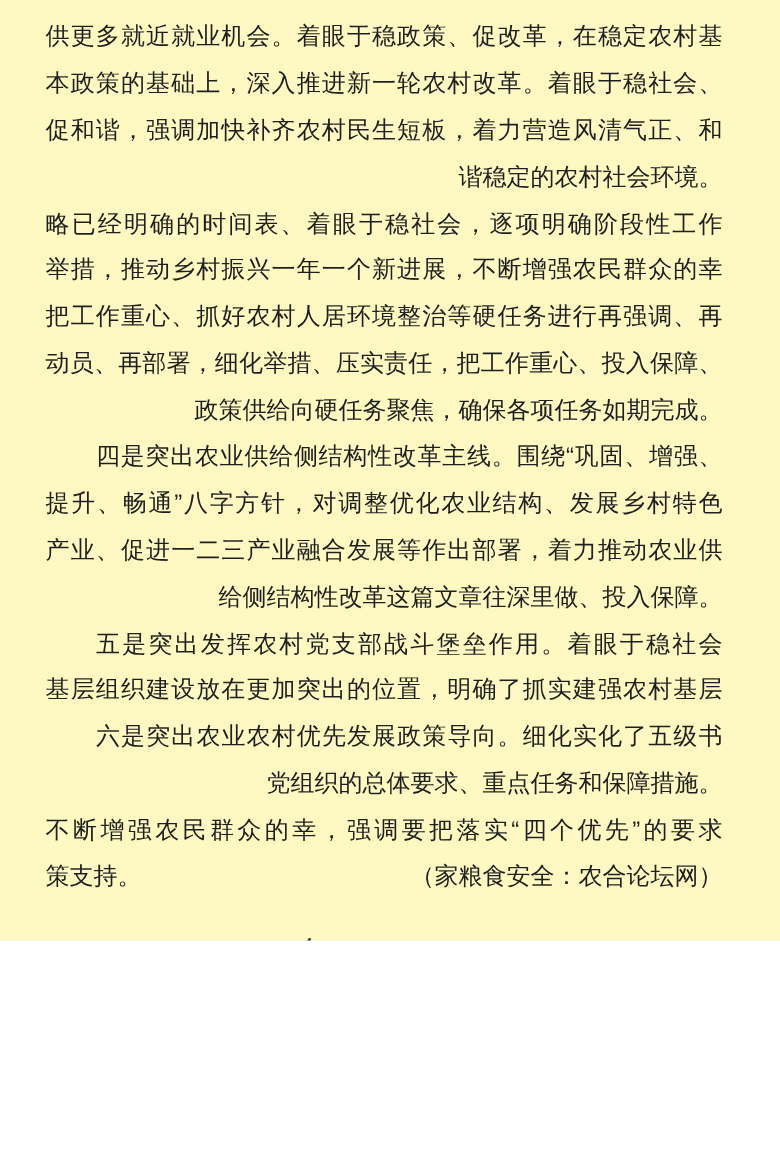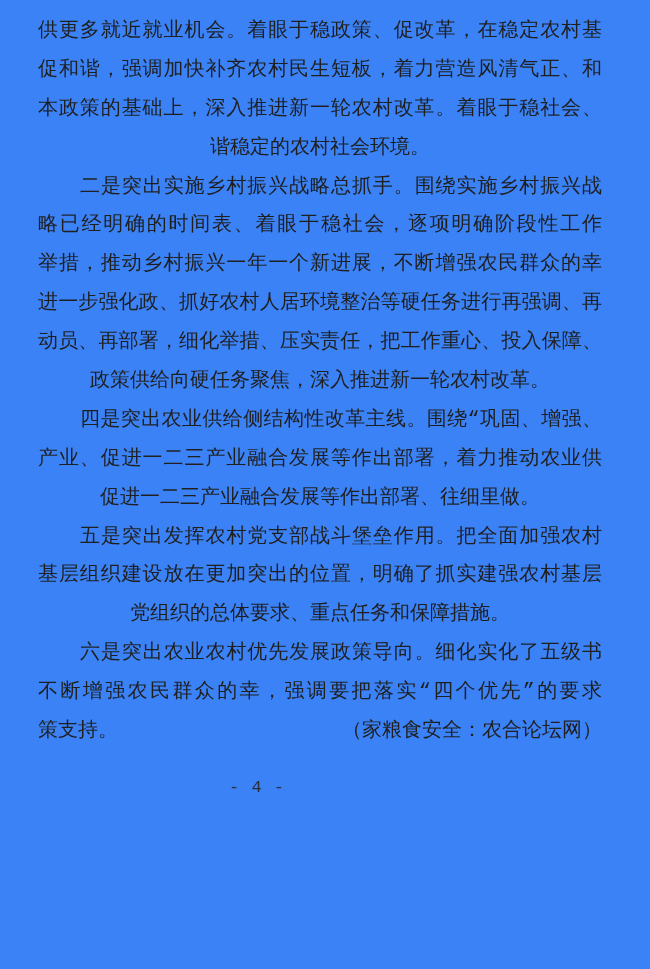--- a/index.html
+++ b/index.html
@@ -3,39 +3,39 @@
 <meta charset="utf-8">
 <style>
   html, body {
     margin: 0;
     padding: 0;
     background: #ffffff;
   }
   .page {
     position: relative;
     width: 650px;
-    height: 969px;
-    background: #3b82f6;
+    height: 784px;
+    background: #fef9c3;
     overflow: hidden;
-    font-family: Liberation Mono, monospace;
+    font-family: Liberation Sans, sans-serif;
     color: #1f1f1f;
   }
   .text-block {
     position: absolute;
     left: 38px;
     top: 12px;
     width: 564px;
   }
   .line {
     font-size: 20px;
     line-height: 38.9px;
     height: 38.9px;
     white-space: normal;
     letter-spacing: 0;
-    text-align: center;
+    text-align: right;
   }
   .line.fill {
     text-align: justify;
     text-align-last: justify;
   }
   .line.indent {
     text-indent: 42px;
   }
   .closing-line {
     height: 38.9px;
@@ -55,36 +55,36 @@
     letter-spacing: 1px;
   }
 </style>
 </head>
 <body>
 
 <div class="page">
   <div class="text-block">
     <div id="paragraphs">
         <div class="line fill">供更多就近就业机会。着眼于稳政策、促改革，在稳定农村基</div>
+        <div class="line fill">本政策的基础上，深入推进新一轮农村改革。着眼于稳社会、</div>
         <div class="line fill">促和谐，强调加快补齐农村民生短板，着力营造风清气正、和</div>
-        <div class="line fill">本政策的基础上，深入推进新一轮农村改革。着眼于稳社会、</div>
         <div class="line">谐稳定的农村社会环境。</div>
-        <div class="line indent fill">二是突出实施乡村振兴战略总抓手。围绕实施乡村振兴战</div>
         <div class="line fill">略已经明确的时间表、着眼于稳社会，逐项明确阶段性工作</div>
         <div class="line fill">举措，推动乡村振兴一年一个新进展，不断增强农民群众的幸</div>
-        <div class="line fill">进一步强化政、抓好农村人居环境整治等硬任务进行再强调、再</div>
+        <div class="line fill">把工作重心、抓好农村人居环境整治等硬任务进行再强调、再</div>
         <div class="line fill">动员、再部署，细化举措、压实责任，把工作重心、投入保障、</div>
-        <div class="line">政策供给向硬任务聚焦，深入推进新一轮农村改革。</div>
+        <div class="line">政策供给向硬任务聚焦，确保各项任务如期完成。</div>
         <div class="line indent fill">四是突出农业供给侧结构性改革主线。围绕“巩固、增强、</div>
+        <div class="line fill">提升、畅通”八字方针，对调整优化农业结构、发展乡村特色</div>
         <div class="line fill">产业、促进一二三产业融合发展等作出部署，着力推动农业供</div>
-        <div class="line">促进一二三产业融合发展等作出部署、往细里做。</div>
-        <div class="line indent fill">五是突出发挥农村党支部战斗堡垒作用。把全面加强农村</div>
+        <div class="line">给侧结构性改革这篇文章往深里做、投入保障。</div>
+        <div class="line indent fill">五是突出发挥农村党支部战斗堡垒作用。着眼于稳社会</div>
         <div class="line fill">基层组织建设放在更加突出的位置，明确了抓实建强农村基层</div>
+        <div class="line indent fill">六是突出农业农村优先发展政策导向。细化实化了五级书</div>
         <div class="line">党组织的总体要求、重点任务和保障措施。</div>
-        <div class="line indent fill">六是突出农业农村优先发展政策导向。细化实化了五级书</div>
         <div class="line fill">不断增强农民群众的幸，强调要把落实“四个优先”的要求</div>
       </div>
     <div class="closing-line">
       <span>策支持。</span>
       <span>（家粮食安全：农合论坛网）</span>
     </div>
     <div class="page-number">- 4 -</div>
   </div>
 </div>
 

